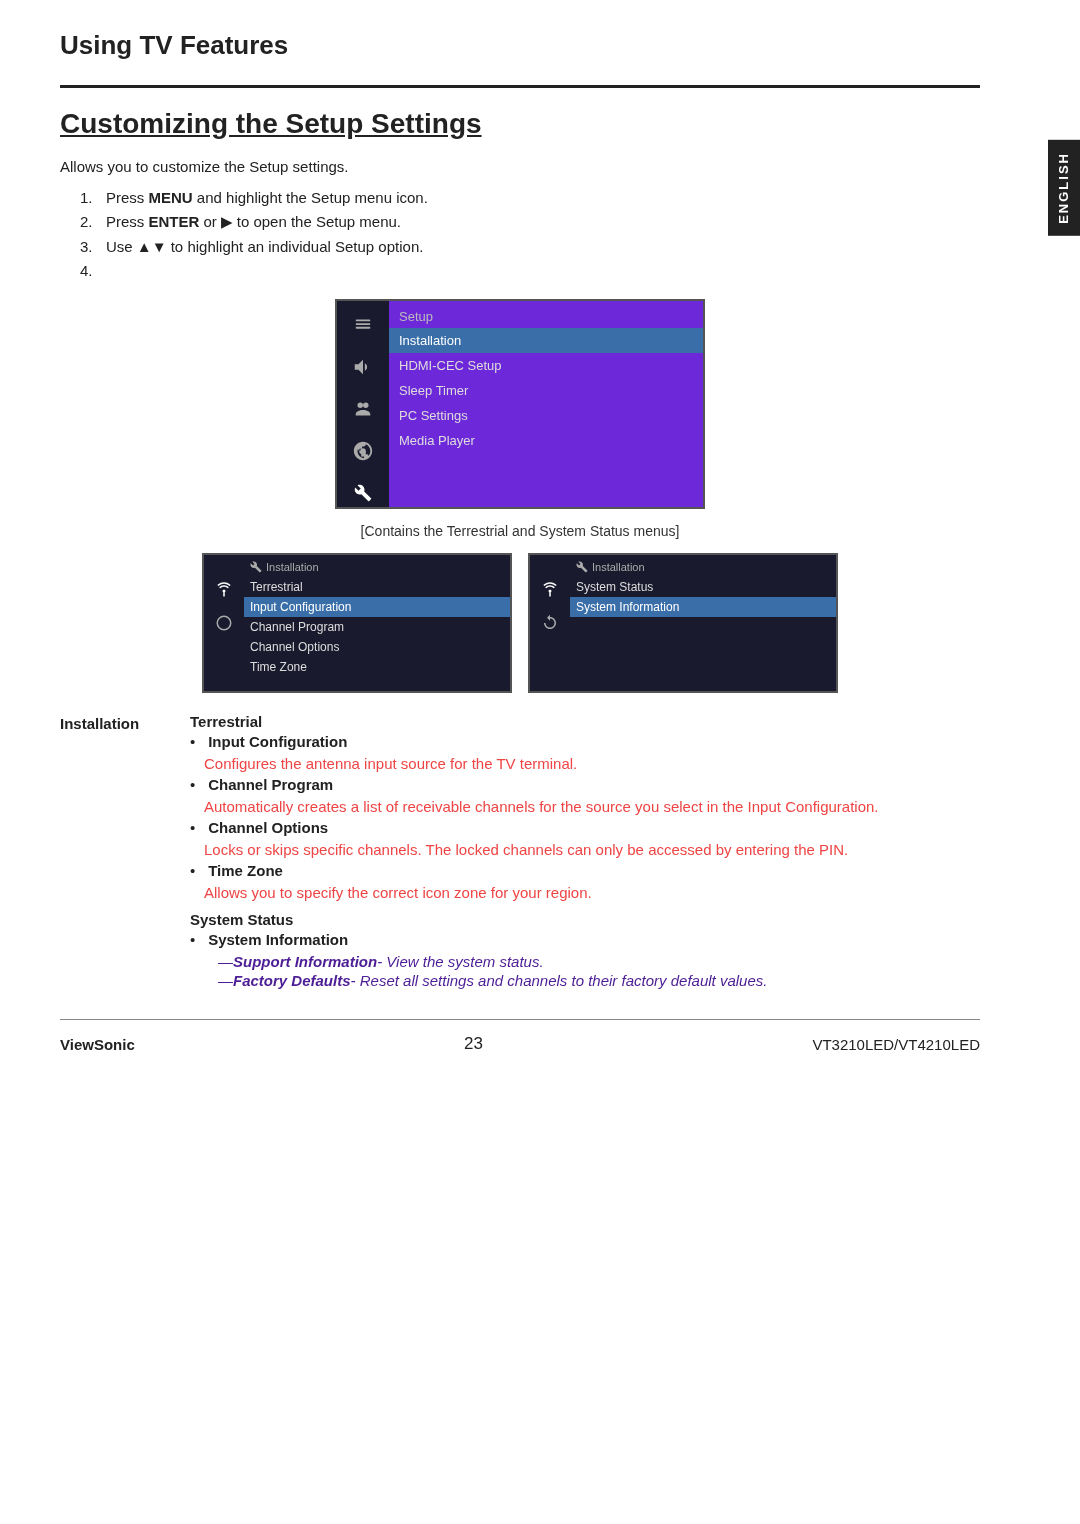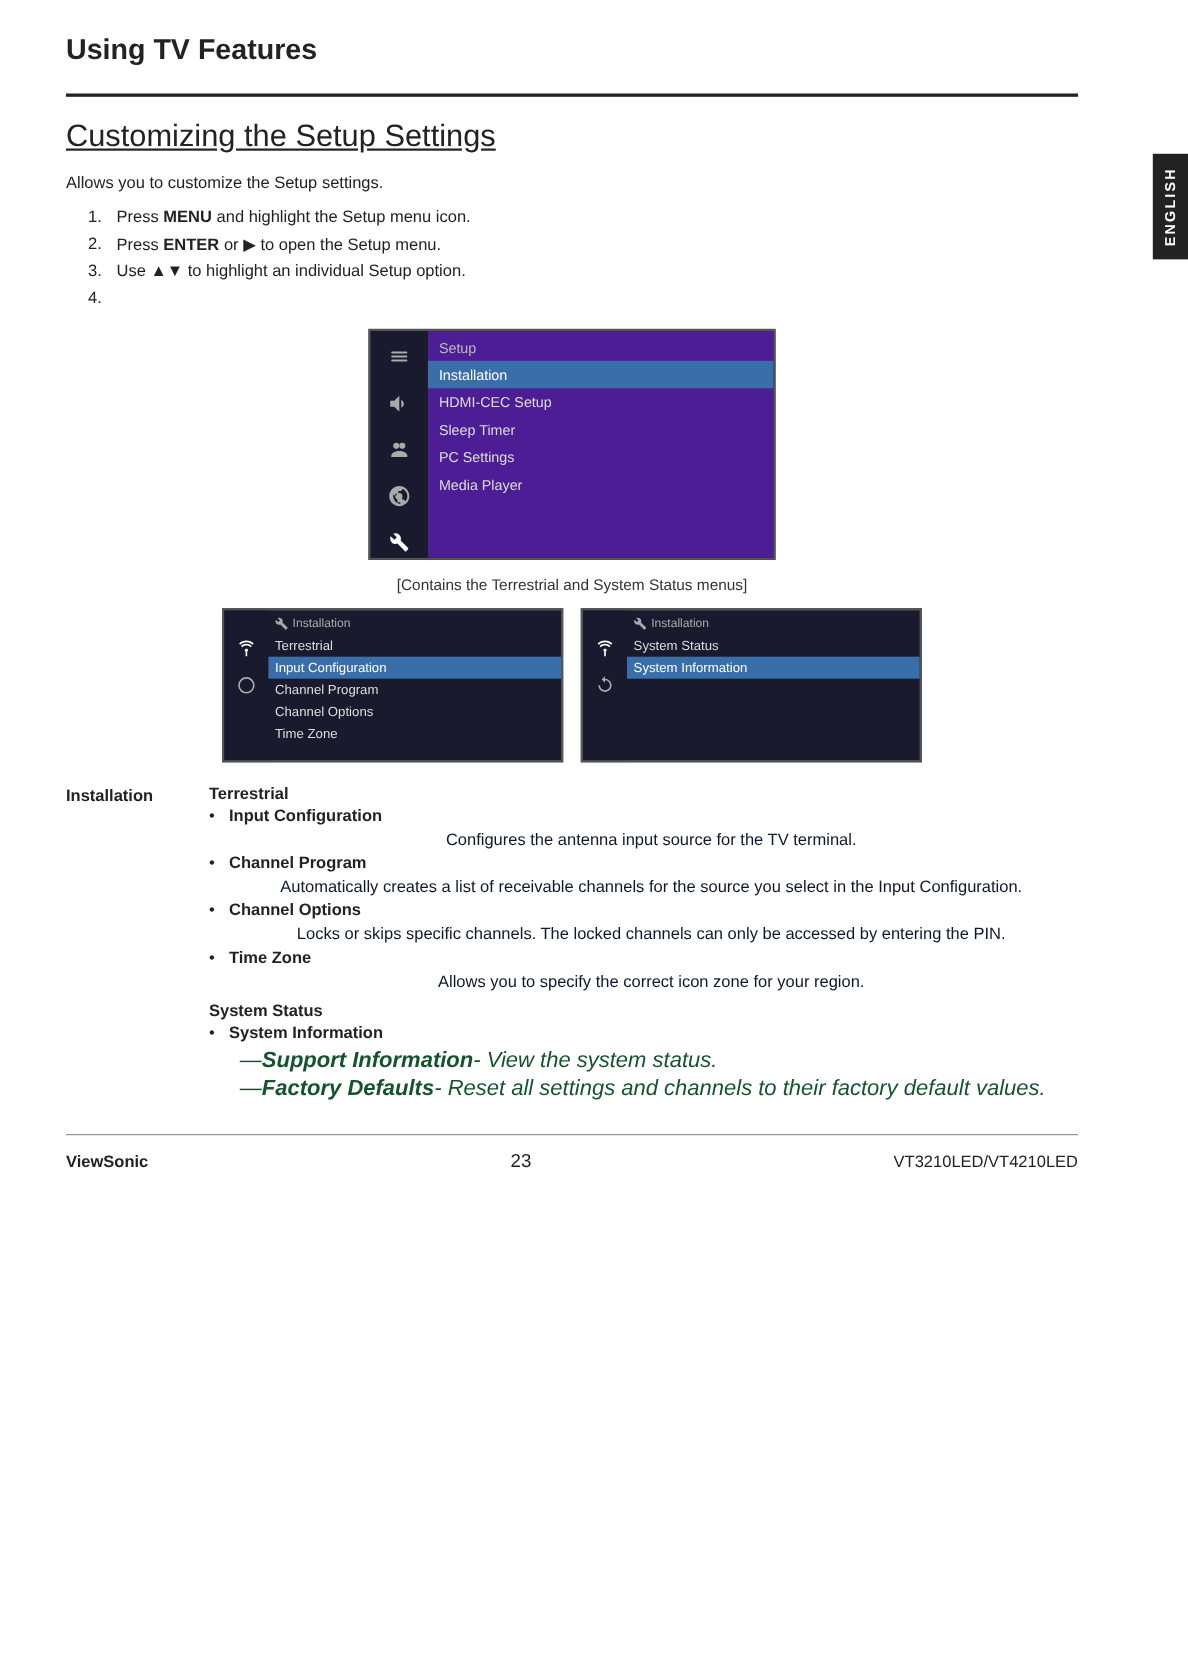--- a/index.html
+++ b/index.html
@@ -47,21 +47,21 @@
 
     .top-divider {
       border: none;
       border-top: 3px solid #222;
       margin-bottom: 20px;
     }
 
     
     .page-title {
       font-size: 28px;
-      font-weight: normal;
+      font-weight: bold;
       text-decoration: underline;
       color: #222;
       margin-bottom: 18px;
     }
 
     .intro-text {
       font-size: 15px;
       color: #222;
       margin-bottom: 14px;
     }
@@ -123,21 +123,21 @@
       width: 22px;
       height: 22px;
     }
     .tv-icon.wrench svg {
       fill: #fff;
       width: 18px;
       height: 18px;
     }
     .tv-menu-list {
       flex: 1;
-      background: #4c1d95;
+      background: #6d28d9;
       padding: 4px 0;
     }
     .tv-menu-header {
       color: #bbb;
       font-size: 13px;
       padding: 4px 10px 4px 10px;
     }
     .tv-menu-item {
       padding: 5px 10px;
       font-size: 13px;
@@ -249,28 +249,27 @@
     .info-sub-item .bullet {
       display: inline-block;
       width: 14px;
     }
     .info-sub-item strong {
       font-weight: bold;
     }
     .info-sub-text {
       margin-left: 14px;
       font-size: 15px;
-      color: #0f172a;
+      color: #ef4444;
       margin-bottom: 4px;
-      text-align: center;
     }
     .info-sub-dash {
       margin-left: 28px;
-      font-size: 20px;
-      color: #14532d;
+      font-size: 15px;
+      color: #4c1d95;
       margin-bottom: 2px;
     }
     .info-sub-dash em {
       font-style: italic;
     }
     .info-sub-dash strong {
       font-weight: bold;
     }
 
     .bottom-divider {

